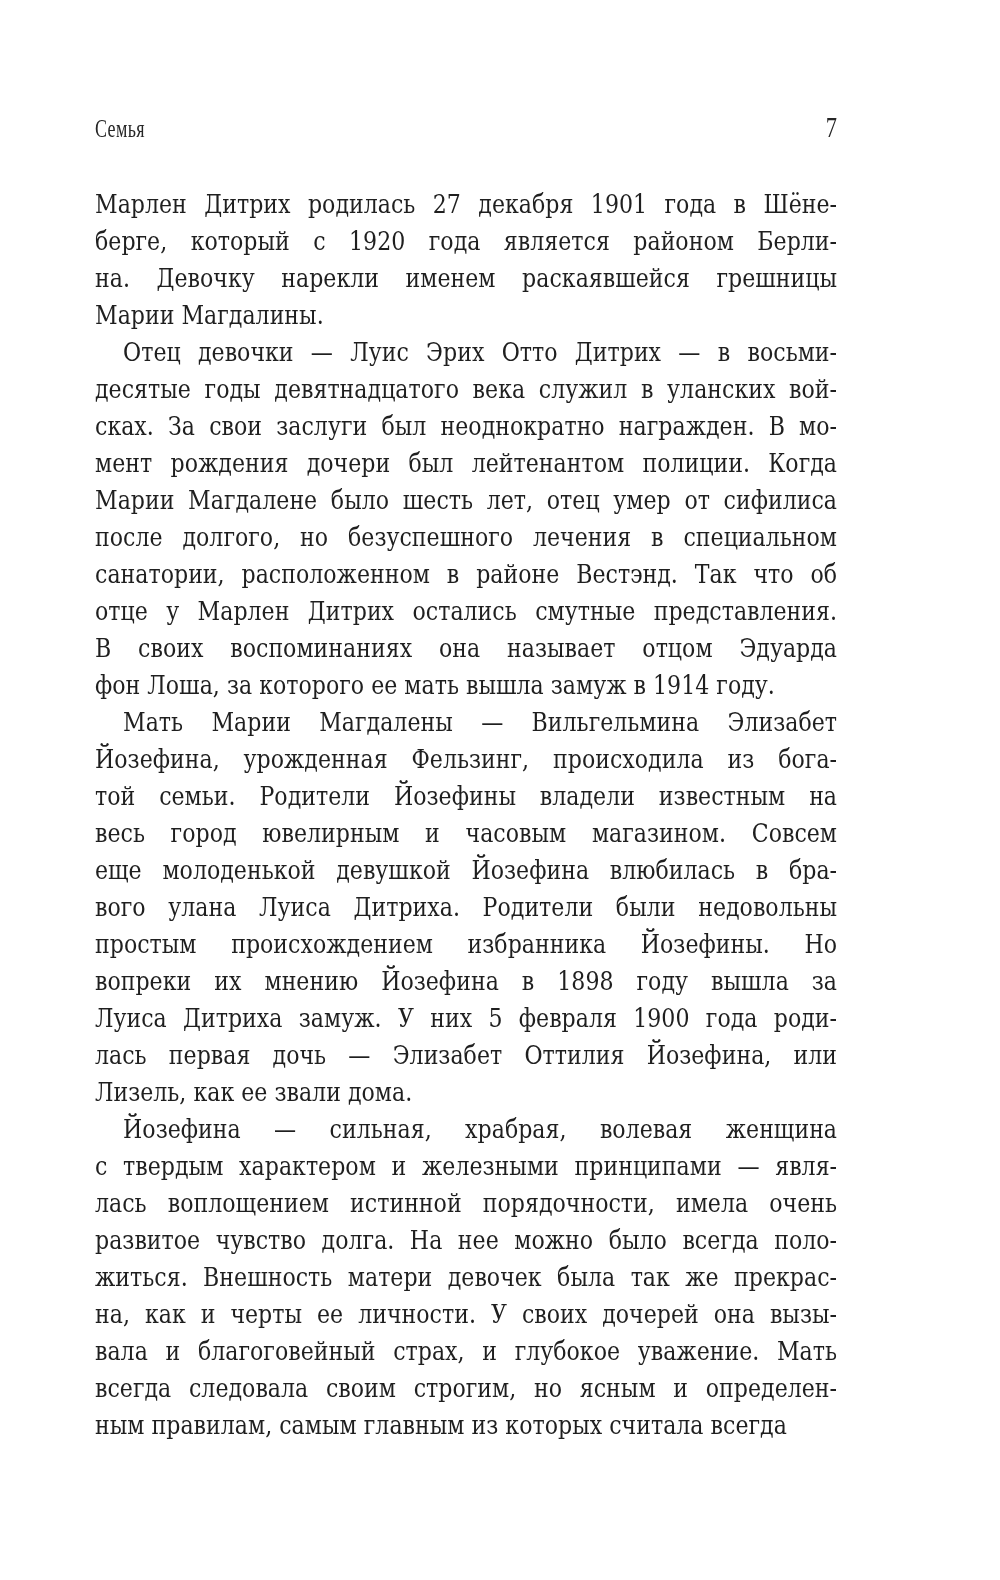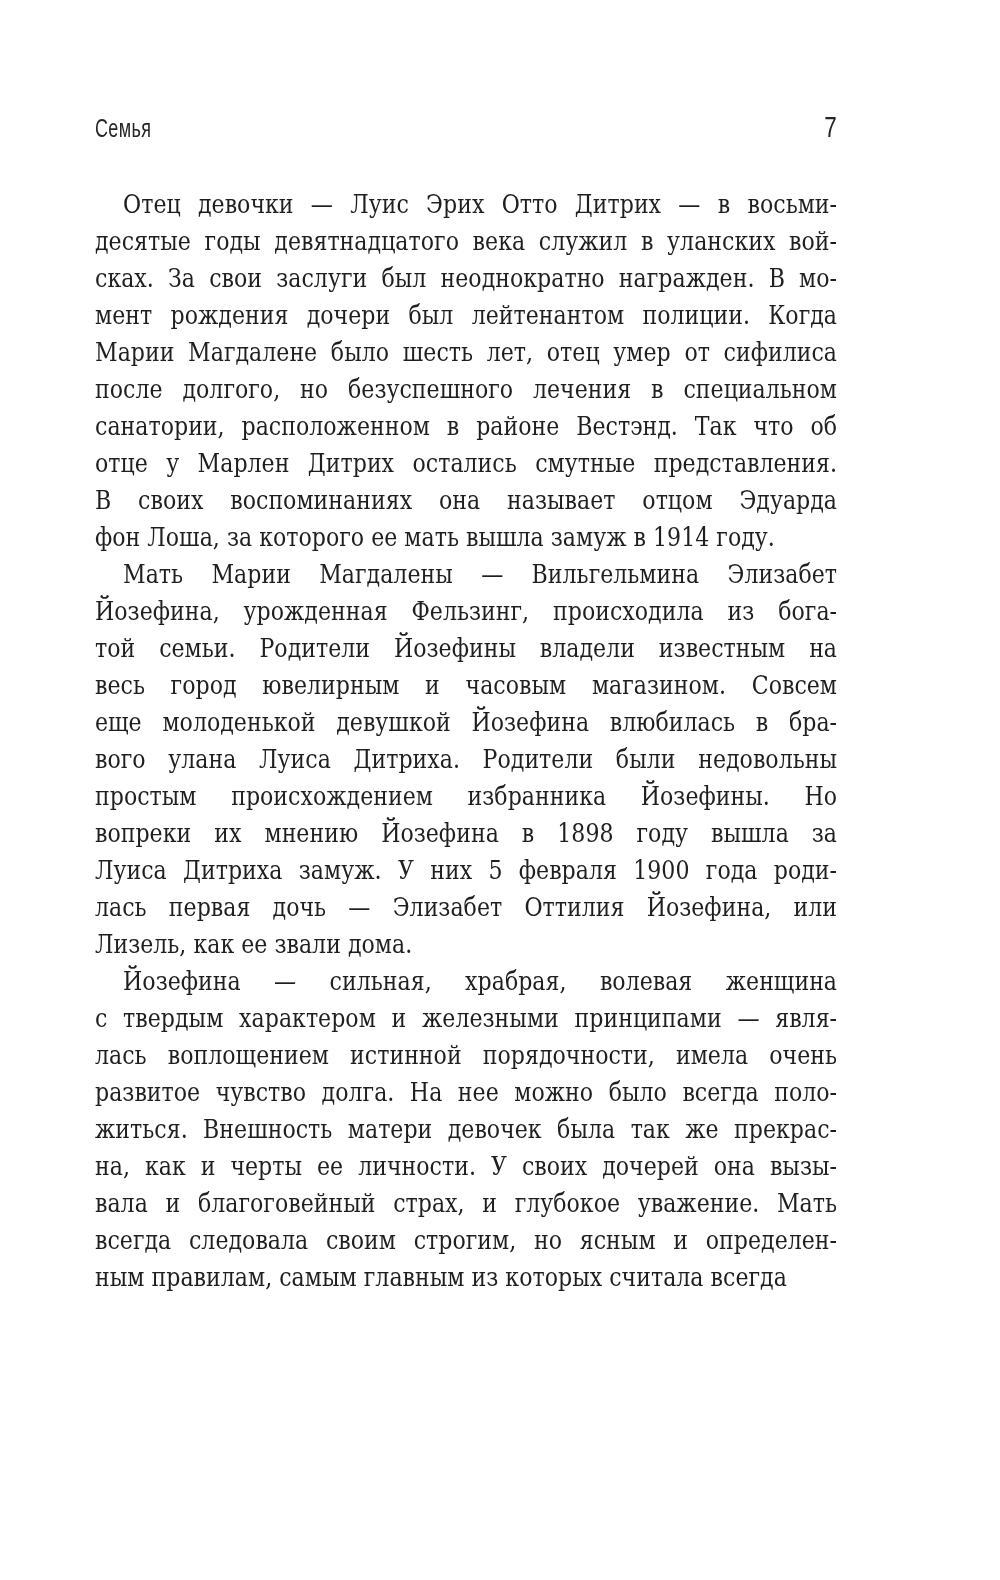--- a/index.html
+++ b/index.html
@@ -18,21 +18,21 @@
   }
   .running-head {
     position: absolute;
     left: 95px;
     top: 110px;
     width: 742px;
     height: 38px;
     display: flex;
     justify-content: space-between;
     align-items: baseline;
-    font-family: Liberation Sans, sans-serif;
+    font-family: Liberation Serif, serif;
   }
   .rh-title {
     font-size: 25px;
     font-weight: 400;
     color: #262626;
     letter-spacing: 0.5px;
     transform: scaleX(0.72);
     transform-origin: 0 80%;
   }
   .rh-num {
@@ -68,20 +68,26 @@
 </style>
 </head>
 <body>
 
 <div class="page">
   <div class="running-head">
     <span class="rh-title">Семья</span>
     <span class="rh-num">7</span>
   </div>
   <div class="body-text">
+      <div class="para">
+        <div class="line">Марлен Дитрих родилась 27 декабря 1901 года в Шёне-</div>
+        <div class="line">берге, который с 1920 года является районом Берли-</div>
+        <div class="line">на. Девочку нарекли именем раскаявшейся грешницы</div>
+        <div class="line last">Марии Магдалины.</div>
+      </div>
       <div class="para indent">
         <div class="line">Отец девочки — Луис Эрих Отто Дитрих — в восьми-</div>
         <div class="line">десятые годы девятнадцатого века служил в уланских вой-</div>
         <div class="line">сках. За свои заслуги был неоднократно награжден. В мо-</div>
         <div class="line">мент рождения дочери был лейтенантом полиции. Когда</div>
         <div class="line">Марии Магдалене было шесть лет, отец умер от сифилиса</div>
         <div class="line">после долгого, но безуспешного лечения в специальном</div>
         <div class="line">санатории, расположенном в районе Вестэнд. Так что об</div>
         <div class="line">отце у Марлен Дитрих остались смутные представления.</div>
         <div class="line">В своих воспоминаниях она называет отцом Эдуарда</div>

